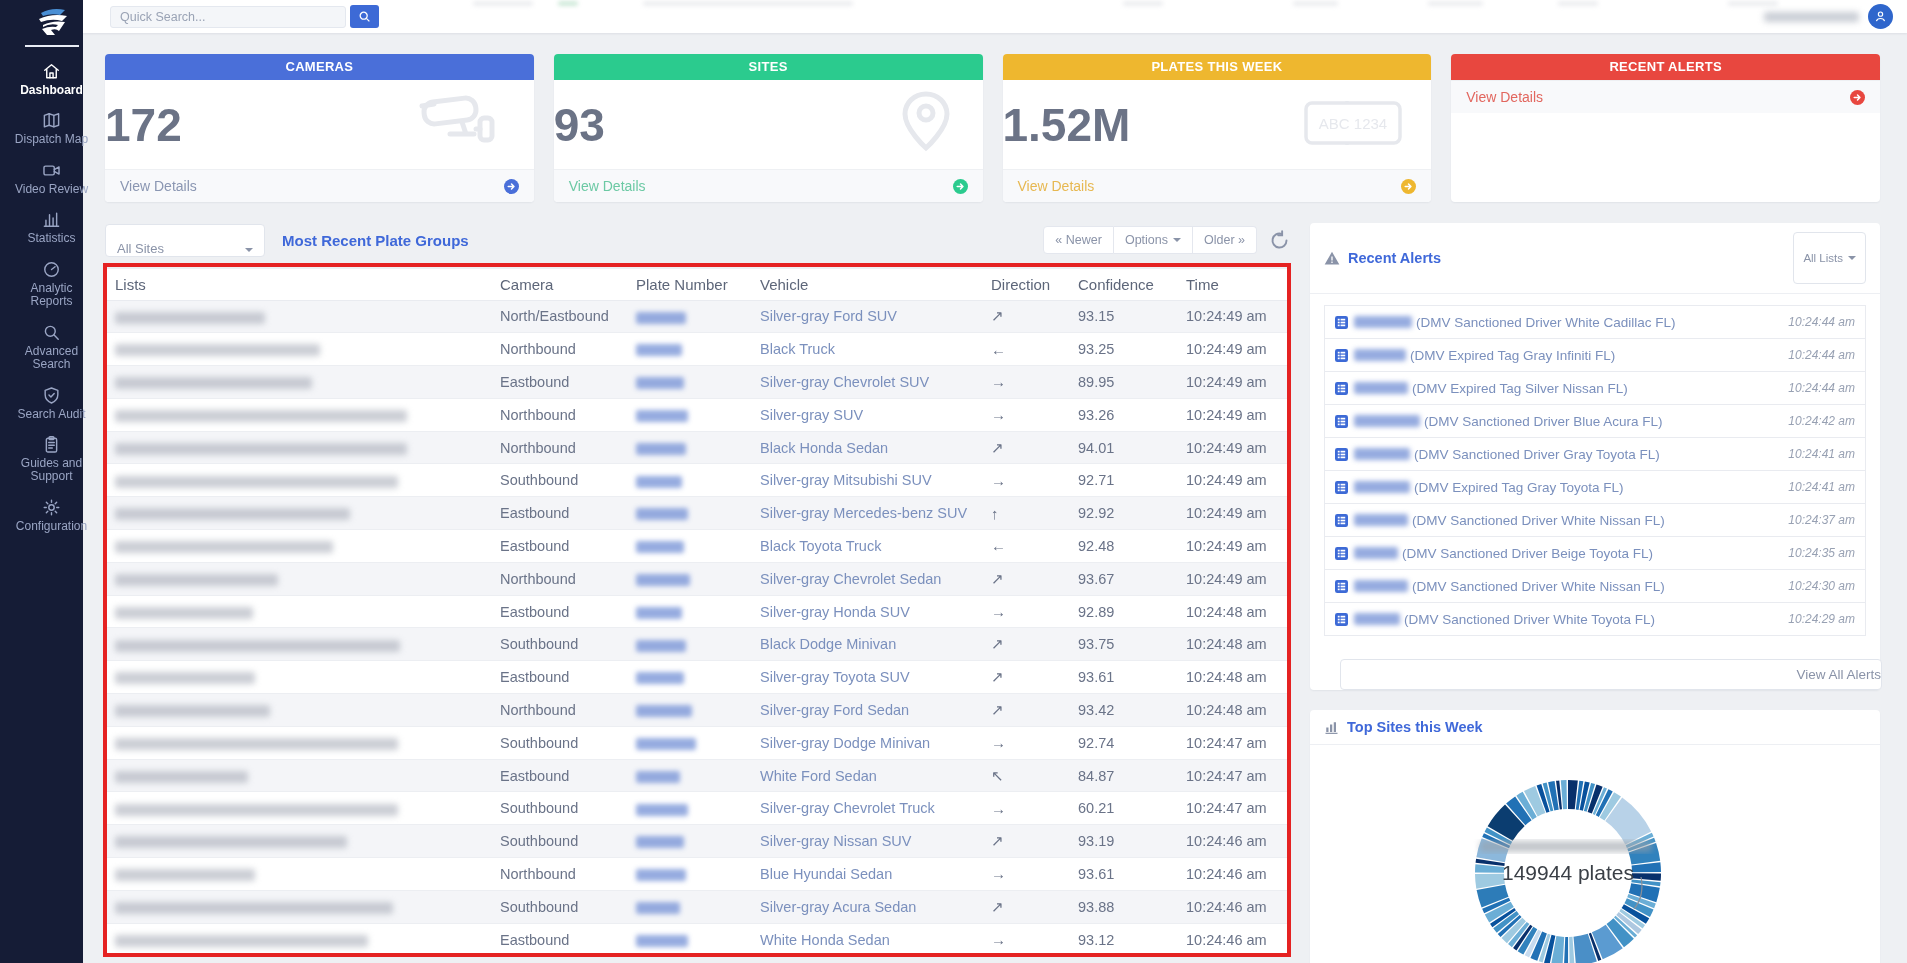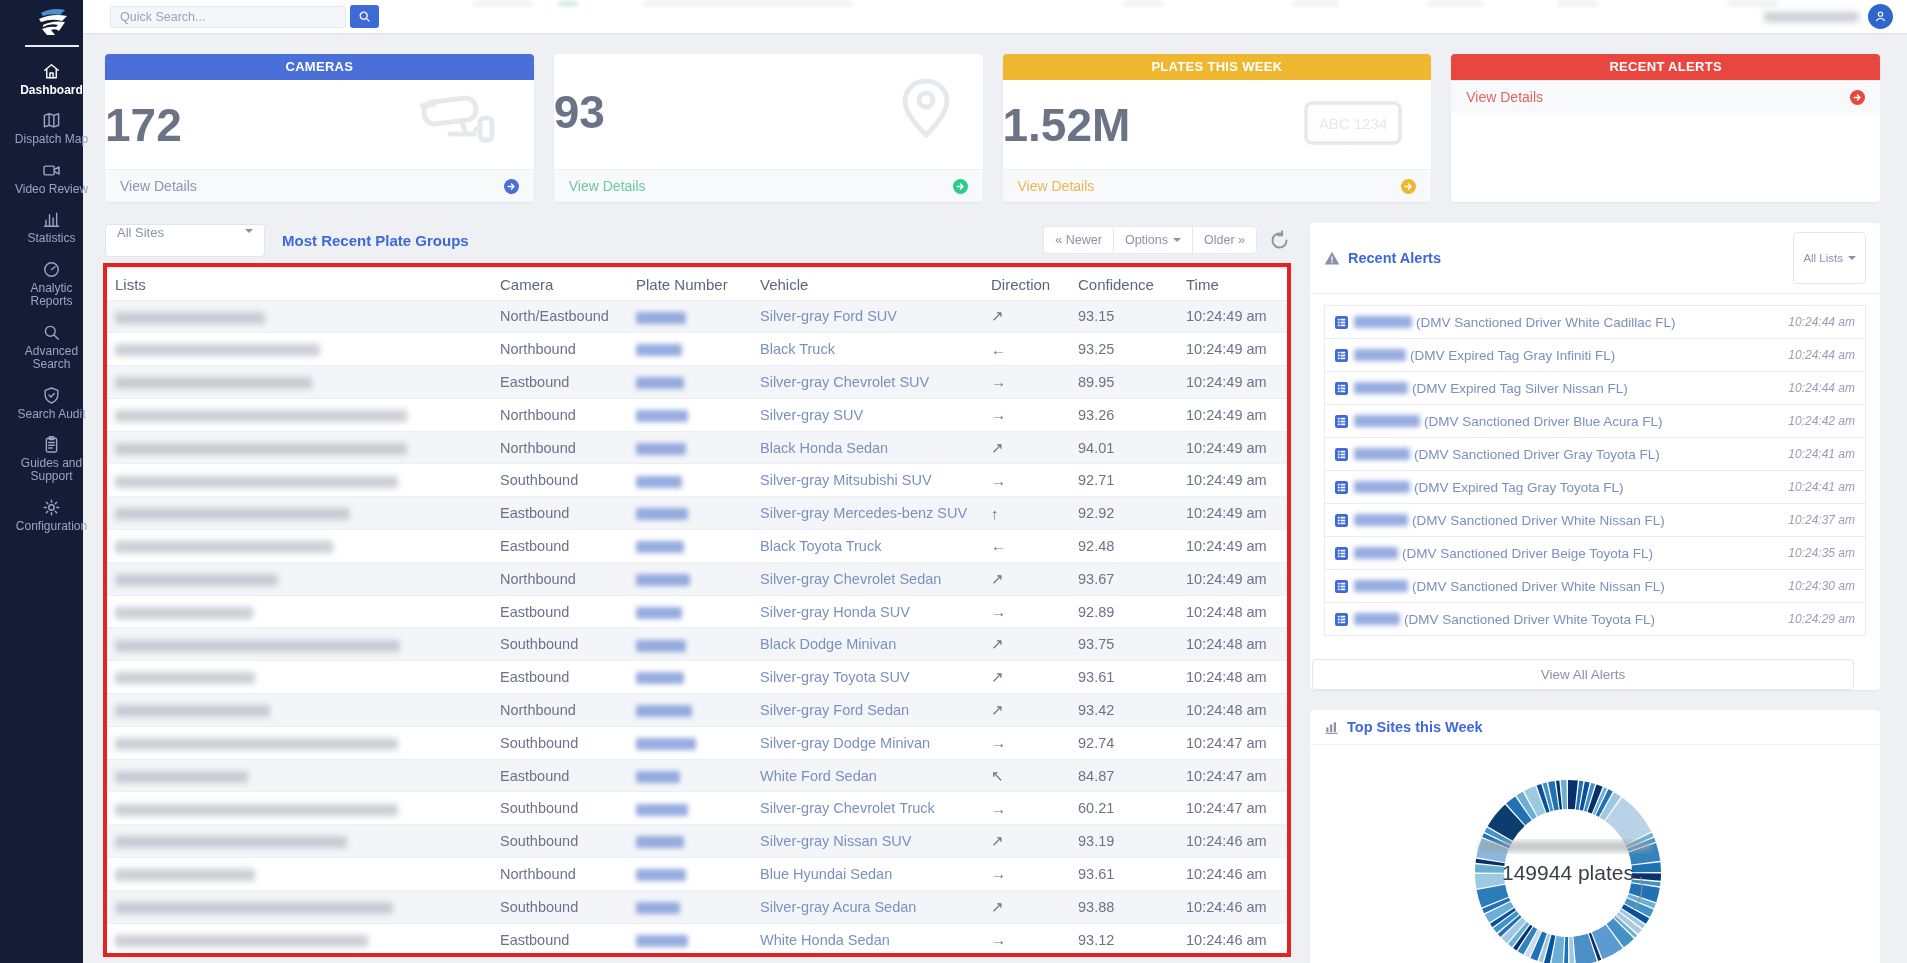--- a/index.html
+++ b/index.html
@@ -51,21 +51,21 @@
   .card-footer { height:33px; background:#f8f9fb; border-top:1px solid #eef0f3; display:flex; align-items:center;
           justify-content:space-between; padding:0 15px; font-size:14px; cursor:pointer; }
 
   .main-row { display:flex; gap:20px; }
   .left-col { width:1185px; }
   .right-col { width:570px; }
 
   
   .table-controls { display:flex; align-items:center; height:34px; margin-bottom:12px; }
   .select { width:160px; height:33px; background:#fff; border:1px solid #e1e5ec; border-radius:4px;
-            display:flex; align-items:flex-start; justify-content:space-between; padding:0 11px; font-size:13px;
+            display:flex; align-items:flex-end; justify-content:space-between; padding:0 11px; font-size:13px;
             color:#8a93a8; cursor:pointer; }
   .chev { width:0; height:0; border:4px solid transparent; border-top-color:#8a93a8; margin-top:4px; }
   .pg-title { font-size:15px; font-weight:bold; color:#3f68d9; margin-left:17px; flex:1; }
   .pager { display:flex; }
   .pager button { background:#fff; border:1px solid #e4e7ee; padding:6px 11px; font-size:12.5px; color:#8a93a8;
             cursor:pointer; display:flex; align-items:center; gap:5px; font-family:inherit; }
   .pager button:first-child { border-radius:4px 0 0 4px; }
   .pager button:last-child { border-radius:0 4px 4px 0; }
   .pager button + button { border-left:none; }
   .refresh { margin-left:12px; cursor:pointer; display:flex; }
@@ -90,22 +90,22 @@
   .panel-header { display:flex; align-items:center; padding:9px 14px; border-bottom:1px solid #edeff3; }
   .panel-title { color:#3f68d9; font-size:14.5px; font-weight:bold; margin-left:8px; flex:1; }
   .mini-btn { background:#fff; border:1px solid #e1e5ec; border-radius:4px; padding:19px 9px; font-size:11.5px;
        color:#8a93a8; display:flex; align-items:center; gap:5px; cursor:pointer; font-family:inherit; }
   .alerts-body { padding:11px 14px 13px; }
   .alert-item { border:1px solid #e9ebf0; height:34px; display:flex; align-items:center; padding:0 10px;
        cursor:pointer; background:#fff; }
   .alert-item + .alert-item { margin-top:-1px; }
   .alert-item .desc { color:#7b90bd; font-size:13.5px; margin-left:4px; flex:1; white-space:nowrap; overflow:hidden; }
   .alert-item .time { color:#98a1b3; font-size:12px; font-style:italic; }
-  .view-all { display:block; width:calc(100% - 28px); margin:10px 2px 13px; background:#fff; border:1px solid #e1e5ec;
-       border-radius:4px; padding:7px 0; text-align:center; color:#8a93a8; font-size:13.5px; cursor:pointer; font-family:inherit; }
+  .view-all { display:block; width:calc(100% - 28px); margin:10px 30px 13px; background:#fff; border:1px solid #e1e5ec;
+       border-radius:4px; padding:7px 0; text-align:right; color:#8a93a8; font-size:13.5px; cursor:pointer; font-family:inherit; }
   .top-sites { margin-top:20px; }
   .donut-wrap { height:255px; display:flex; align-items:center; justify-content:center; }
 </style>
 </head>
 <body>
 
 <div class="app">
 
   <aside class="sidebar">
     <div class="logo">
@@ -255,20 +255,21 @@
        <span style="color:#8a96b2">View Details</span>
        <span style="display:flex">
          <svg width="15" height="15" viewBox="0 0 16 16">
                 <circle cx="8" cy="8" r="8" fill="#4a6fd9"></circle>
            <path d="M4.5 8 H10 M8 5.4 L10.6 8 L8 10.6" stroke="#fff" stroke-width="1.6" fill="none" stroke-linecap="round" stroke-linejoin="round"></path>
               </svg>
        </span>
      </div>
         </div>
         <div class="card">
+          <div class="card-header" style="background:#2bcb8e">SITES</div>
      <div class="card-body">
        <div class="card-value">93</div>
        <div class="card-art"><svg width="58" height="66" viewBox="0 0 58 66" fill="none" stroke="currentColor" stroke-width="5">
       <path d="M29 4 C17 4 8 13 8 24 C8 39 29 58 29 58 C29 58 50 39 50 24 C50 13 41 4 29 4 Z"></path>
       <circle cx="29" cy="23" r="7"></circle>
               </svg></div>
      </div>
      <div class="card-footer">
        <span style="color:#6cc9a4">View Details</span>
        <span style="display:flex">

